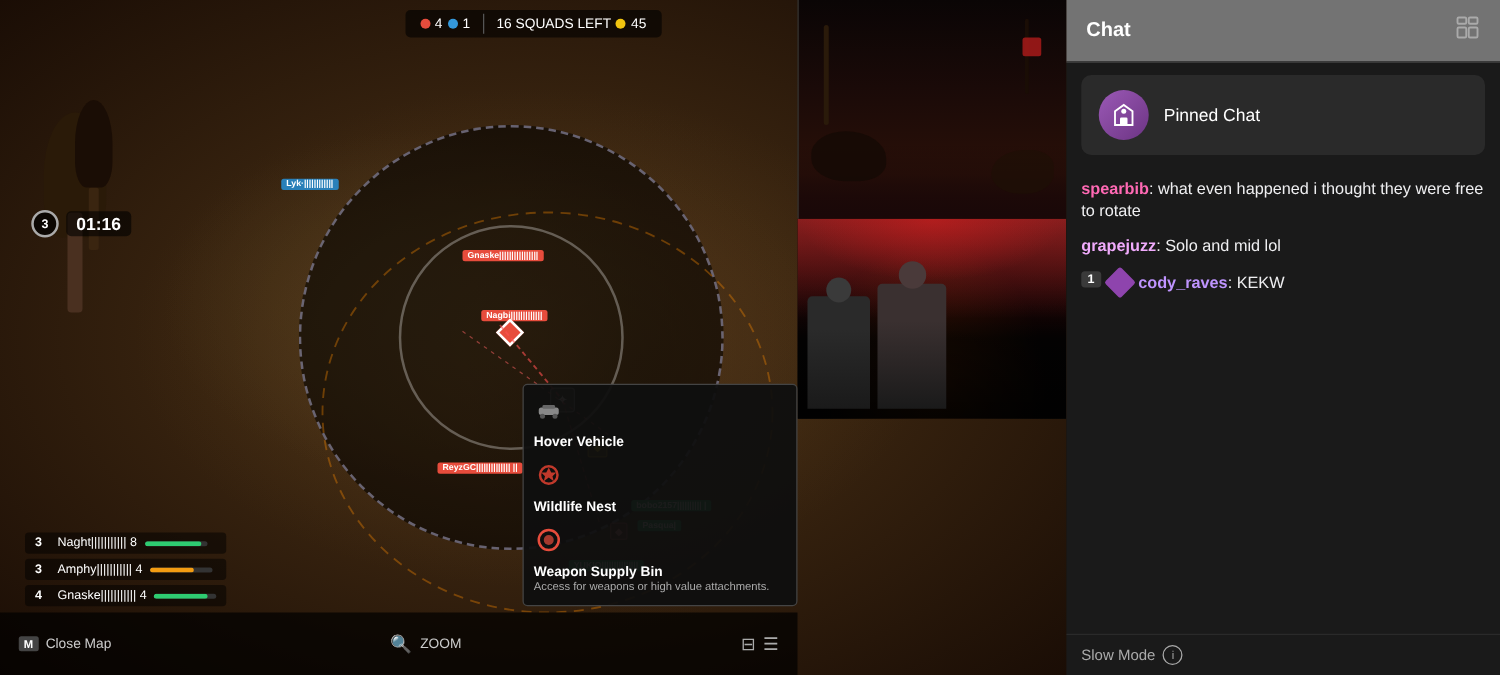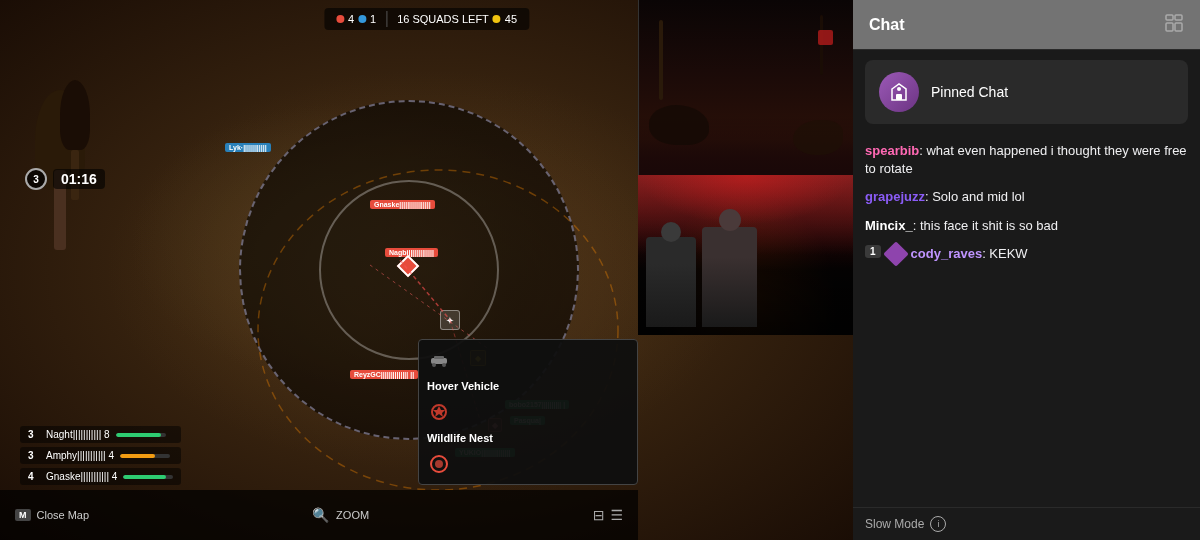--- a/index.html
+++ b/index.html
@@ -426,21 +426,21 @@
     }
 
     .chat-message {
       font-size: 13px;
       line-height: 1.4;
     }
     .chat-username {
       font-weight: 700;
     }
     .chat-username.pink { color: #ff69b4; }
-    .chat-username.green { color: #8b5cf6; }
+    .chat-username.green { color: #f0abfc; }
     .chat-username.white { color: #fff; }
     .chat-username.purple { color: #bf94ff; }
     .chat-text {
       color: #efeff1;
     }
 
     .chat-message-row {
       display: flex;
       align-items: flex-start;
       gap: 6px;
@@ -656,20 +656,24 @@
       <div class="tooltip-text-block">
         <div class="tooltip-title">Wildlife Nest</div>
       </div>
     </div>
     <div class="tooltip-item">
       <div class="tooltip-icon">
         <svg width="22" height="22" viewBox="0 0 22 22">
           <circle cx="11" cy="11" r="8" fill="none" stroke="#e74c3c" stroke-width="2"></circle>
           <circle cx="11" cy="11" r="4" fill="#e74c3c" opacity="0.7"></circle>
         </svg>
+      </div>
+      <div class="tooltip-text-block">
+        <div class="tooltip-title">Weapon Supply Bin</div>
+        <div class="tooltip-desc">Access for weapons or high value attachments.</div>
       </div>
     </div>
   </div>
 
   <div class="squad-list">
     <div class="squad-item">
       <span class="squad-num">3</span>
       <span class="squad-name">Naght||||||||||| 8</span>
       <div class="squad-health">
         <div class="squad-health-fill" style="width:90%;"></div>
@@ -735,23 +739,20 @@
   <div class="chat-messages">
 
     <div class="chat-message">
       <span class="chat-username pink">spearbib</span><span class="chat-text">: what even happened i thought they were free to rotate</span>
     </div>
 
     <div class="chat-message">
       <span class="chat-username green">grapejuzz</span><span class="chat-text">: Solo and mid lol</span>
     </div>
 
-    <div class="chat-message">
-      <span class="chat-username white">Mincix_</span><span class="chat-text">: this face it shit is so bad</span>
-    </div>
 
     <div class="chat-message-row">
       <span class="chat-badge-num">1</span>
       <div class="chat-diamond-badge"></div>
       <div class="chat-message">
         <span class="chat-username purple">cody_raves</span><span class="chat-text">: KEKW</span>
       </div>
     </div>
   </div>
 

